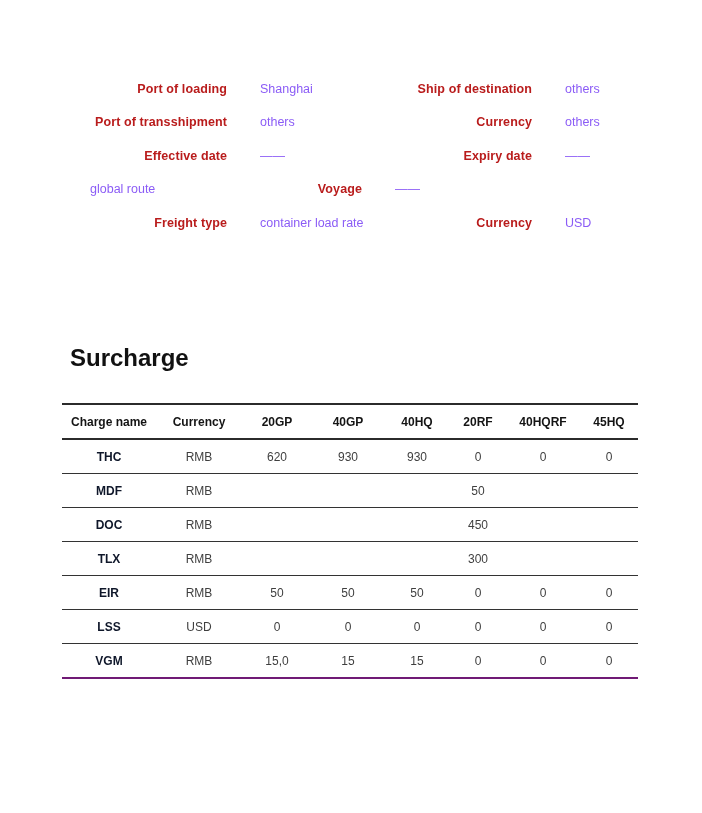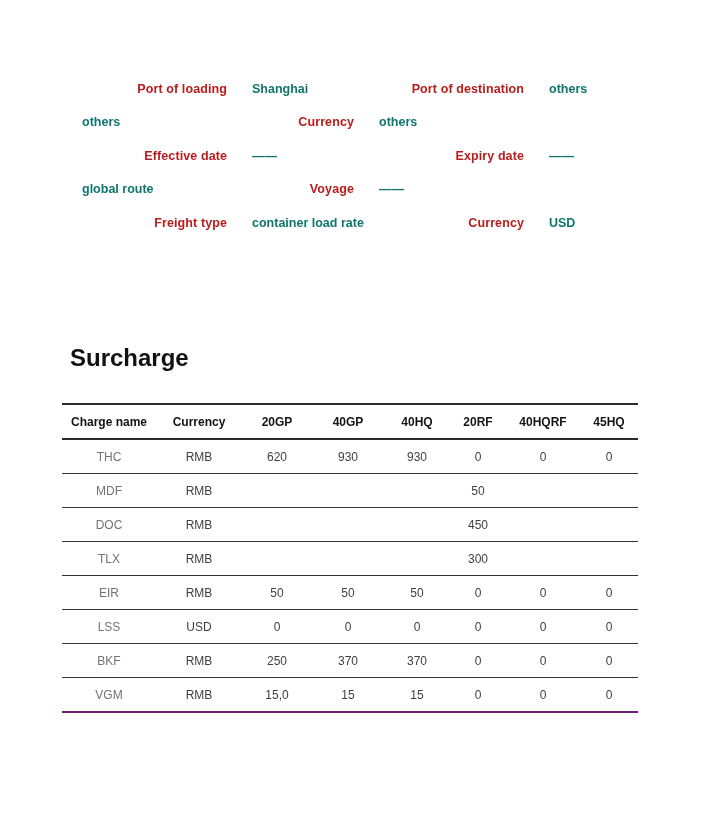--- a/index.html
+++ b/index.html
@@ -10,21 +10,21 @@
     font-family: "Liberation Sans", sans-serif;
     color: #1a1a1a;
     overflow: hidden;
   }
   
   .summary { position: absolute; top: 72px; left: 57px; }
   .summary-row { display: flex; height: 33.5px; align-items: center; font-size: 12.5px; }
   .lbl { font-weight: bold; color: #b91c1c; text-align: right; letter-spacing: 0.1px; }
   .lbl.l1 { width: 170px; }
   .lbl.l2 { width: 122px; }
-  .val { color: #0f766e; margin-left: 25px; white-space: nowrap; font-weight: bold; }
+  .val { color: #8b5cf6; margin-left: 33px; white-space: nowrap; }
   .val.v1 { width: 150px; }
   
   .section-title {
     position: absolute; top: 344px; left: 70px;
     font-size: 24px; font-weight: bold; color: #111111;
   }
   
   .surcharge-table {
     position: absolute; top: 403px; left: 62px;
     width: 576px; border-collapse: collapse; table-layout: fixed;
@@ -35,34 +35,35 @@
     padding: 0; overflow: hidden; white-space: nowrap;
   }
   .surcharge-table th {
     font-weight: bold; color: #141414;
     border-bottom: 2px solid #2b2b2b;
   }
   .surcharge-table td {
     color: #3f3f3f;
     border-bottom: 1.5px solid #333333;
   }
-  .surcharge-table td.charge { font-weight: normal; color: #737373; }
+  .surcharge-table td.charge { font-weight: bold; color: #0f172a; }
   .surcharge-table tbody tr:last-child td { border-bottom: 2px solid #701a75; }
 </style>
 </head>
 <body>
 
 <div class="summary">
   <div class="summary-row">
     <div class="lbl l1">Port of loading</div>
     <div class="val v1">Shanghai</div>
-    <div class="lbl l2">Port of destination</div>
+    <div class="lbl l2">Ship of destination</div>
     <div class="val v2">others</div>
   </div>
   <div class="summary-row">
+    <div class="lbl l1">Port of transshipment</div>
     <div class="val v1">others</div>
     <div class="lbl l2">Currency</div>
     <div class="val v2">others</div>
   </div>
   <div class="summary-row">
     <div class="lbl l1">Effective date</div>
     <div class="val v1">——</div>
     <div class="lbl l2">Expiry date</div>
     <div class="val v2">——</div>
   </div>
@@ -159,30 +160,20 @@
       <td class="charge">LSS</td>
       <td>USD</td>
       <td>0</td>
       <td>0</td>
       <td>0</td>
       <td>0</td>
       <td>0</td>
       <td>0</td>
     </tr>
     <tr>
-      <td class="charge">BKF</td>
-      <td>RMB</td>
-      <td>250</td>
-      <td>370</td>
-      <td>370</td>
-      <td>0</td>
-      <td>0</td>
-      <td>0</td>
-    </tr>
-    <tr>
       <td class="charge">VGM</td>
       <td>RMB</td>
       <td>15,0</td>
       <td>15</td>
       <td>15</td>
       <td>0</td>
       <td>0</td>
       <td>0</td>
     </tr>
   </tbody>

